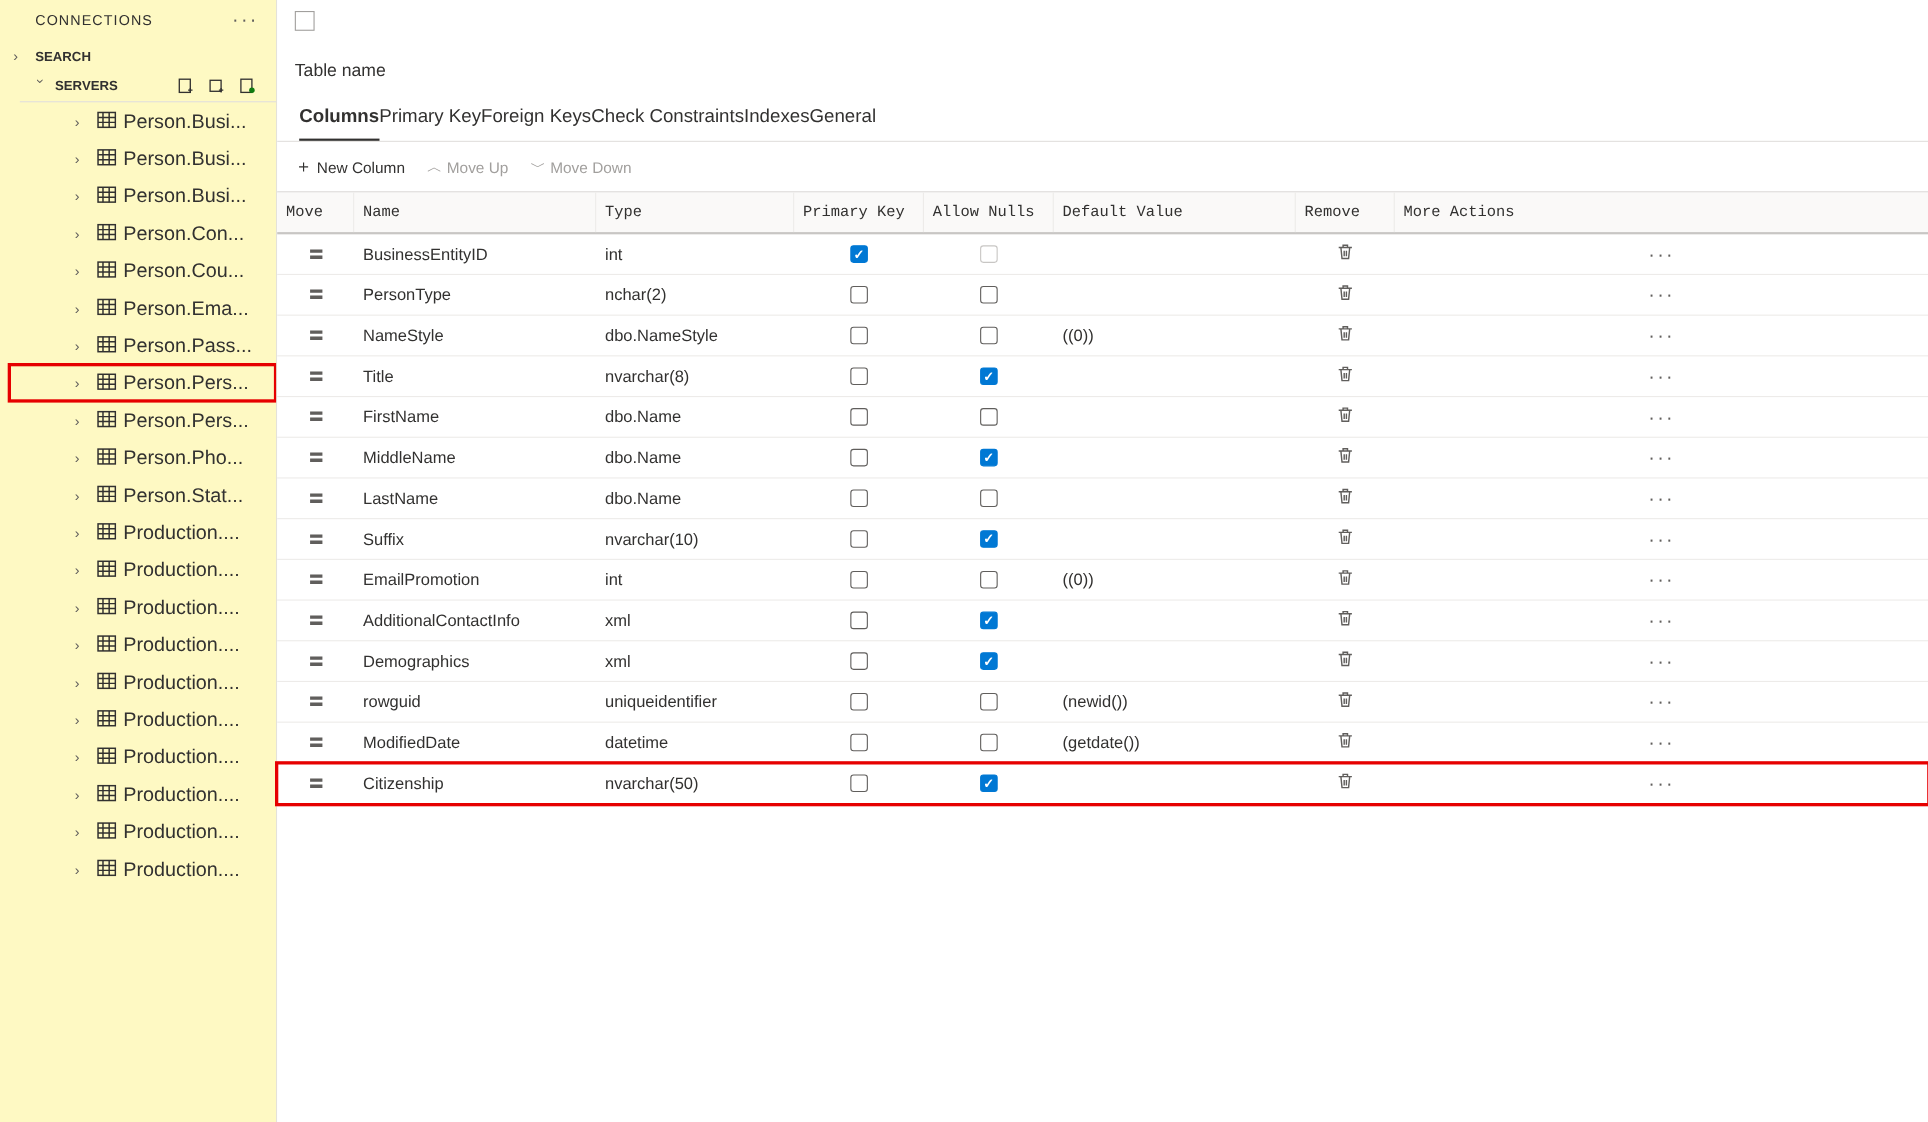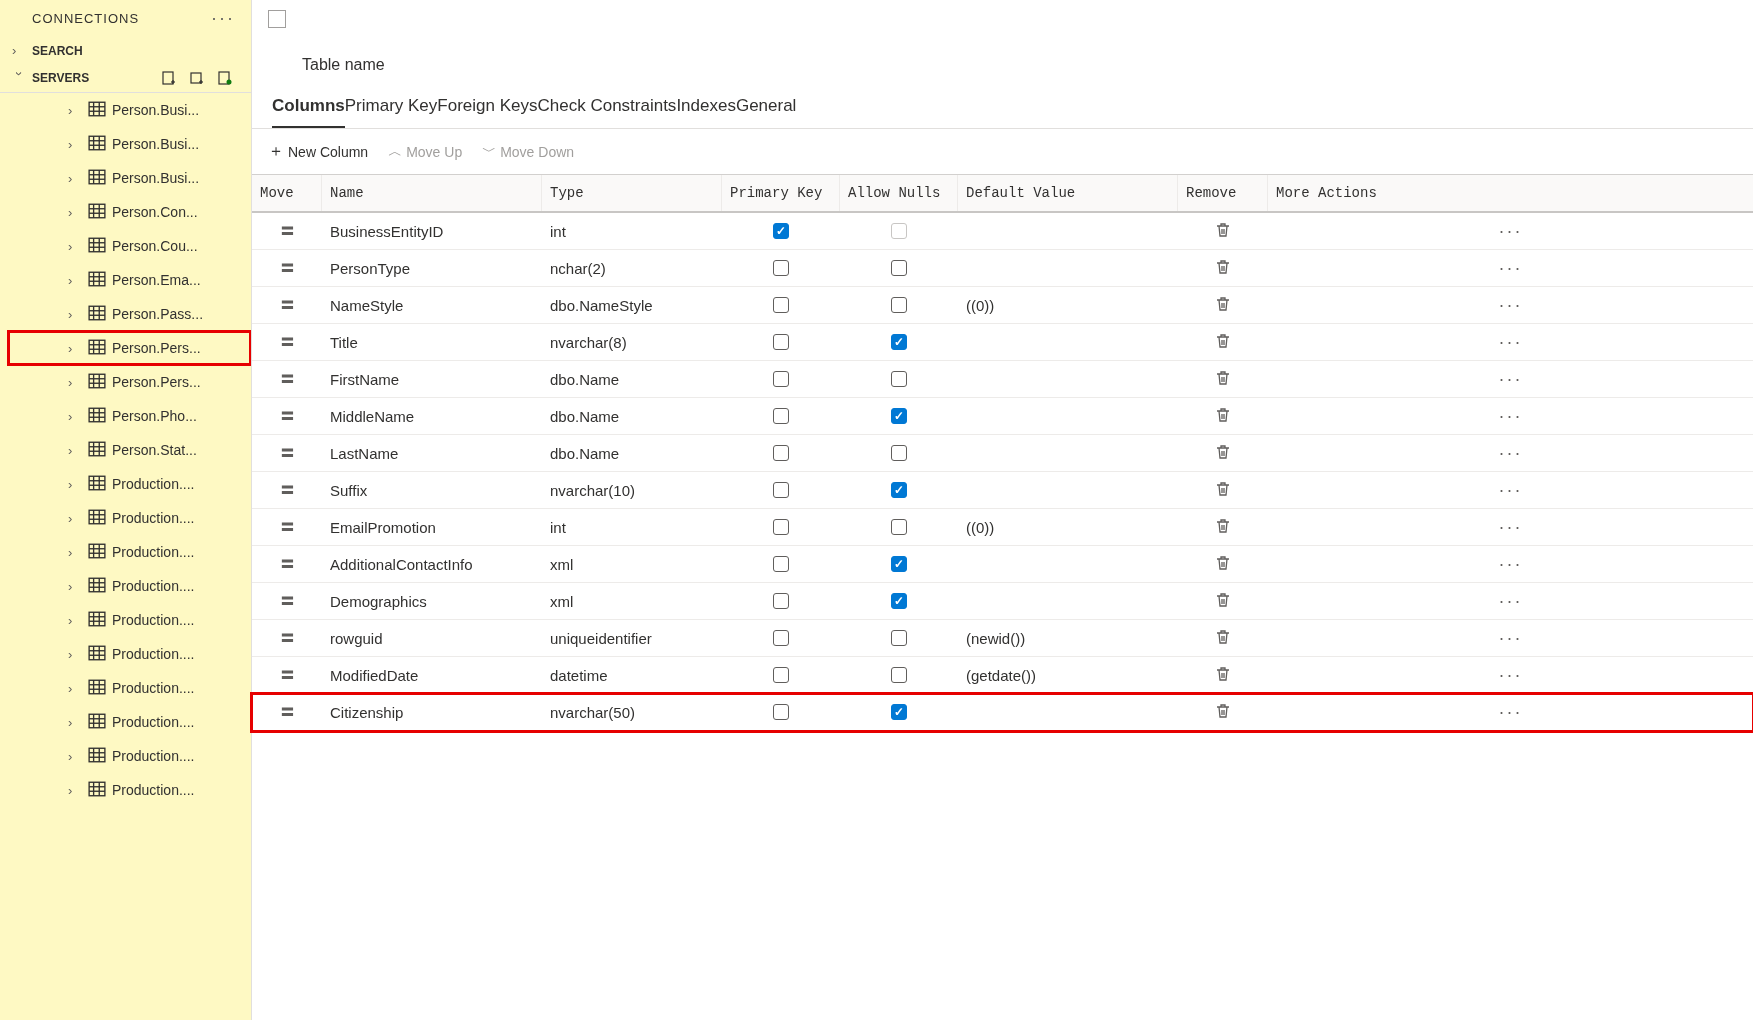--- a/index.html
+++ b/index.html
@@ -13,34 +13,34 @@
 .more-dots { font-size: 18px; color: #605e5c; letter-spacing: 2px; cursor: pointer; }
 .section-row { display: flex; align-items: center; padding: 6px 12px 6px 12px; gap: 6px; }
 .chev { width: 14px; color: #605e5c; font-size: 13px; }
 .section-label { font-weight: 600; font-size: 12px; flex: 1; }
 .section-icons { display: flex; gap: 12px; padding-right: 6px; }
 .section-icons svg { width: 16px; height: 16px; }
 .tree { flex: 1; overflow: hidden; padding-left: 8px; }
 .tree-item { display: flex; align-items: center; height: 34px; padding-left: 60px; gap: 6px; white-space: nowrap; overflow: hidden; cursor: pointer; }
 .tree-item .chev { width: 14px; flex-shrink: 0; }
 .tree-item .tbl-icon { flex-shrink: 0; }
-.tree-label { overflow: hidden; text-overflow: ellipsis; color: #323130; font-size: 14px; }
+.tree-label { overflow: hidden; text-overflow: ellipsis; color: #323130; font-size: 18px; }
 .highlight-red { outline: 3px solid #e60000; outline-offset: -2px; }
 
 
 .main { flex: 1; display: flex; flex-direction: column; background: #fff; }
 .tab-bar { height: 48px; background: #f3f2f1; border-bottom: 1px solid #e1dfdd; display: flex; align-items: stretch; }
 .tab { display: flex; align-items: center; gap: 10px; padding: 0 16px; background: #fff; border-right: 1px solid #e1dfdd; }
 .tab-title { font-size: 16px; color: #323130; }
 .close-x { font-size: 16px; color: #605e5c; cursor: pointer; }
 
 .toolbar-mini { height: 36px; padding: 10px 16px 0 16px; }
 .mini-icon { width: 18px; height: 18px; border: 1px solid #a19f9d; display:inline-block; position:relative; }
 
-.tbl-name-row { display: flex; align-items: flex-start; gap: 12px; padding: 20px 16px 0 16px; margin-left: 34px; }
+.tbl-name-row { display: flex; align-items: flex-start; gap: 12px; padding: 20px 16px 0 16px; }
 .tbl-name-label { font-size: 16px; color: #323130; }
 .tbl-name-input { width: 300px; height: 34px; background: #e1dfdd; border: none; padding: 0 12px; font-size: 16px; color: #605e5c; }
 
 .inner-tabs { display: flex; padding: 22px 20px 0 20px; border-bottom: 1px solid #e1dfdd; }
 .inner-tab { font-size: 17px; color: #323130; padding-bottom: 10px; cursor: pointer; }
 .inner-tab.active { font-weight: 600; border-bottom: 2px solid #323130; }
 
 .col-actions { display: flex; gap: 20px; padding: 12px 16px; align-items: center; }
 .act { display: flex; align-items: center; gap: 4px; font-size: 14px; color: #323130; cursor: pointer; }
 .act.disabled { color: #a19f9d; cursor: default; }
@@ -75,21 +75,21 @@
 
   <div class="sidebar">
     <div class="sidebar-header">
       <span class="sidebar-title">CONNECTIONS</span>
       <span class="more-dots">···</span>
     </div>
     <div class="section-row">
       <span class="chev">›</span>
       <span class="section-label">SEARCH</span>
     </div>
-    <div class="section-row" style="border-bottom:1px solid #e1dfdd;">
+    <div class="section-row" style="border-bottom:1px solid #e1dfdd;margin-left:18px;">
       <span class="chev" style="transform:rotate(90deg);">›</span>
       <span class="section-label">SERVERS</span>
       <span class="section-icons">
         <svg viewBox="0 0 16 16" stroke-width="1.2">
             <rect x="2" y="2" width="10" height="12"></rect>
             <line x1="10" y1="12" x2="14" y2="12"></line>
             <line x1="12" y1="10" x2="12" y2="14"></line>
           </svg>
         <svg viewBox="0 0 16 16" stroke-width="1.2">
             <rect x="2" y="3" width="10" height="10"></rect>

